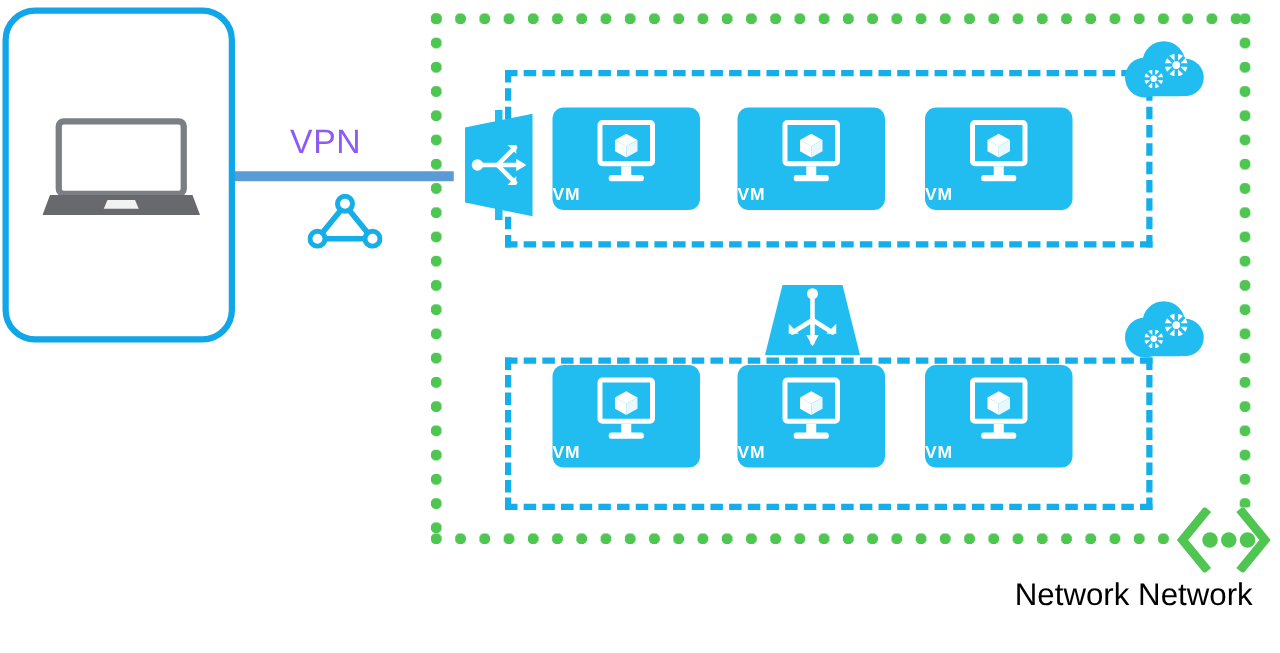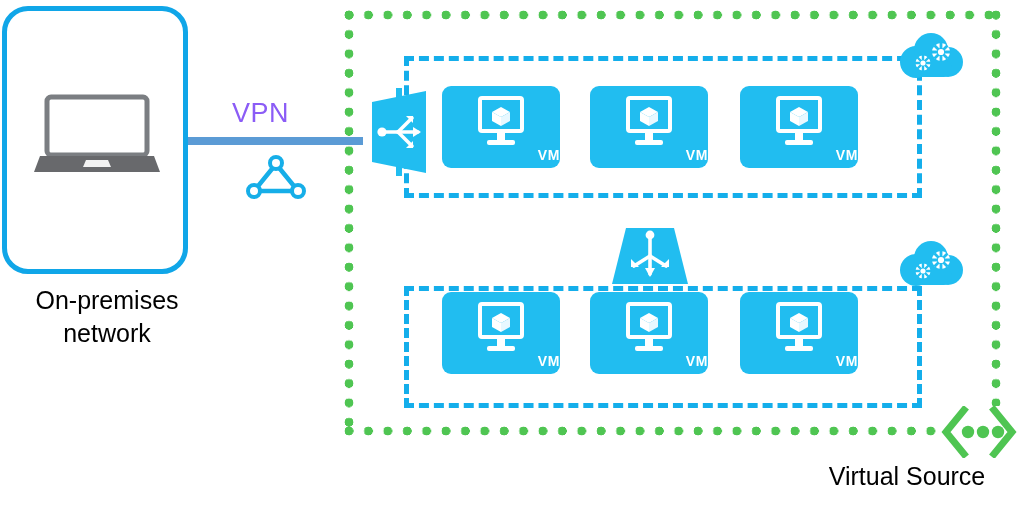--- a/index.html
+++ b/index.html
@@ -110,21 +110,21 @@
   .vm-tile {
     width: 118px; height: 82px;
     background: #21BDF0;
     border-radius: 9px;
   }
   .vm-svg { position: absolute; left: 0; top: 0; }
   .vm-text {
     position: absolute;
     left: 0; bottom: 5px;
     width: 118px;
-    text-align: right;
+    text-align: left;
     color: #ffffff;
     font-size: 14px;
     font-weight: bold;
     letter-spacing: 0.6px;
     font-family: "Liberation Sans", sans-serif;
   }
 
   
   #vpn-gateway  { left: 366px; top: 88px;  width: 66px; height: 88px; }
   #lb-gateway   { left: 608px; top: 226px; width: 84px; height: 62px; }
@@ -149,24 +149,20 @@
 
   <div class="abs" id="onprem-box"></div>
 
   <svg class="abs" id="laptop" viewBox="0 0 126 82">
     <rect x="13" y="3" width="100" height="58" rx="4" ry="4" fill="none" stroke="#7B7E82" stroke-width="5"></rect>
     <rect x="17" y="7" width="92" height="50" fill="#ffffff"></rect>
     <path d="M6 62 L120 62 L126 78 L0 78 Z" fill="#68696C"></path>
     <path d="M52 66 L74 66 L77 73 L49 73 Z" fill="#f2f2f2"></path>
   </svg>
 
-  <div class="abs" id="onprem-label">
-    <div>On-premises</div>
-    <div>network</div>
-  </div>
 
   <div class="abs" id="vpn-label">VPN</div>
   <div class="abs" id="vpn-line"></div>
 
   <svg class="abs" id="net-triangle" viewBox="0 0 60 44">
     <path d="M30 9 L52 36 L8 36 Z" fill="none" stroke="#16AEE8" stroke-width="4.5" stroke-linejoin="round"></path>
     <circle cx="30" cy="8" r="6" fill="#ffffff" stroke="#16AEE8" stroke-width="4"></circle>
     <circle cx="8" cy="36" r="6" fill="#ffffff" stroke="#16AEE8" stroke-width="4"></circle>
     <circle cx="52" cy="36" r="6" fill="#ffffff" stroke="#16AEE8" stroke-width="4"></circle>
   </svg>
@@ -178,21 +174,21 @@
 
   <div class="abs" id="vnet-badge-mask"></div>
   <svg class="abs" id="vnet-badge" viewBox="0 0 78 52">
     <path d="M24 4 L6 26 L24 48" fill="none" stroke="#4FC552" stroke-width="7" stroke-linecap="square"></path>
     <path d="M54 4 L72 26 L54 48" fill="none" stroke="#4FC552" stroke-width="7" stroke-linecap="square"></path>
     <circle cx="28" cy="26" r="6.2" fill="#4FC552"></circle>
     <circle cx="43" cy="26" r="6.2" fill="#4FC552"></circle>
     <circle cx="58" cy="26" r="6.2" fill="#4FC552"></circle>
   </svg>
 
-  <div class="abs" id="vnet-title">Virtual Source</div>
+  <div class="abs" id="vnet-title">Network Network</div>
 
   <div class="abs subnet" id="subnet-top"></div>
 
   <svg class="abs" id="vpn-gateway" viewBox="0 0 66 88">
     <rect x="30" y="0" width="6" height="12" fill="#21BDF0"></rect>
     <rect x="30" y="76" width="6" height="12" fill="#21BDF0"></rect>
     <path d="M6 14 L60 3 L60 85 L6 74 Z" fill="#21BDF0"></path>
     <g stroke="#ffffff" stroke-width="3.6" fill="none" stroke-linecap="round" stroke-linejoin="round">
       <path d="M18 44 L32 44"></path>
       <path d="M32 44 L46 30"></path>

